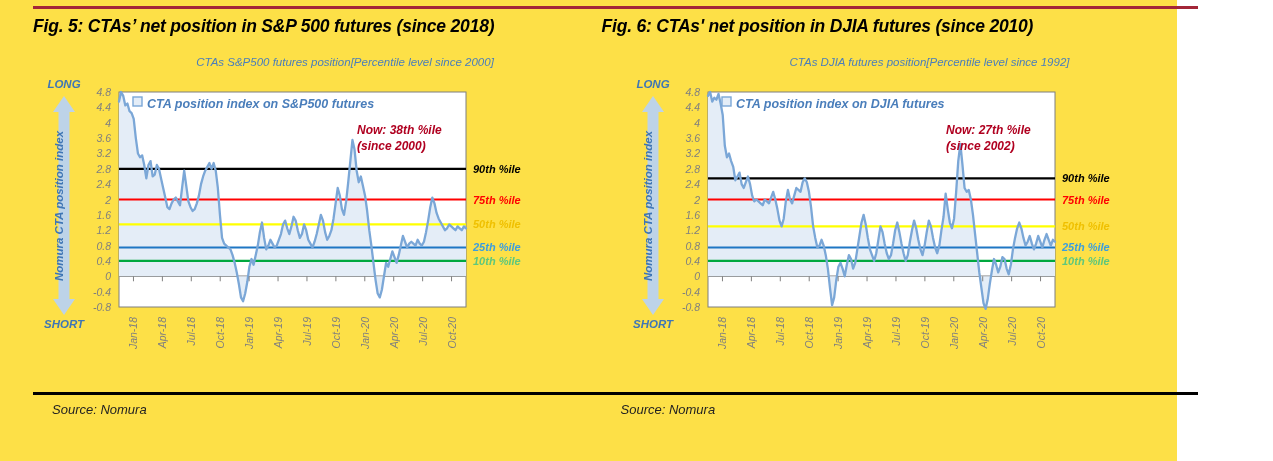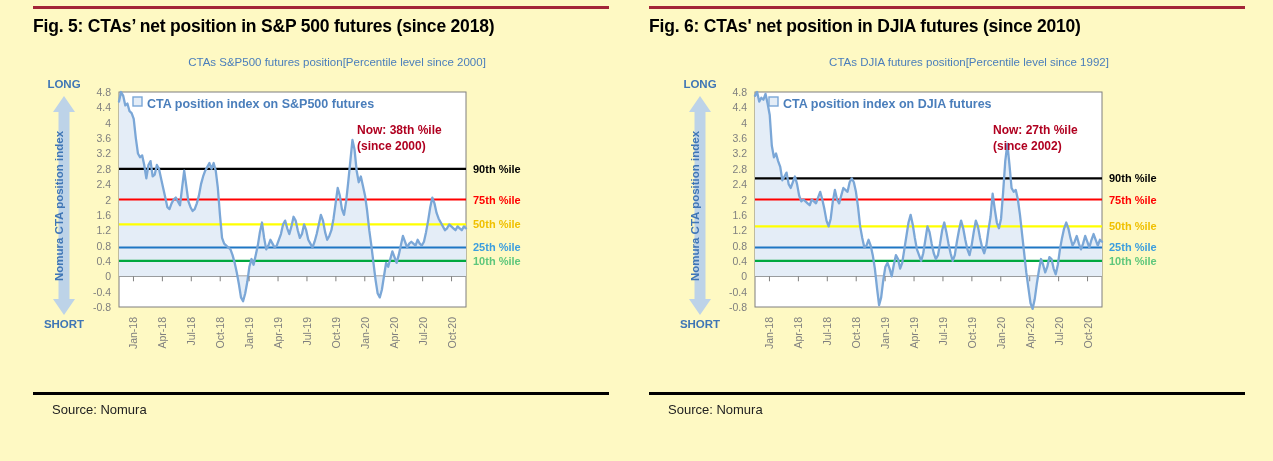--- a/index.html
+++ b/index.html
@@ -5,23 +5,24 @@
   * { box-sizing: border-box; }
   html, body {
     margin: 0; padding: 0;
     width: 1273px; height: 461px;
     background: #ffffff;
     font-family: "Liberation Sans", sans-serif;
     overflow: hidden;
   }
   .page {
     position: relative;
-    width: 1273px; height: 461px;
+    width: 1177px; height: 461px;
     display: flex;
-    background: #fef9c3;
+    background: #fde047;
+    font-style: italic;
   }
   .panel {
     position: relative;
     width: 636px;
     height: 461px;
     padding: 0;
   }
   .panel-inner {
     position: relative;
     width: 100%;
@@ -40,21 +41,21 @@
     width: 590px;
     font-size: 17.5px;
     font-weight: bold;
     color: #000;
     letter-spacing: -0.2px;
     white-space: nowrap;
   }
   .panel.right .fig-title { left: 13px; }
   .chart-head {
     position: absolute;
-    left: 8px; top: 56px;
+    left: 16px; top: 56px;
     width: 636px;
     text-align: center;
     font-size: 11.5px;
     color: #4a7ebb;
     font-weight: normal;
   }
   .panel.left .chart-head { padding-left: 22px; }
   .panel.right .chart-head { padding-left: 14px; }
   .chart-wrap {
     position: absolute;

